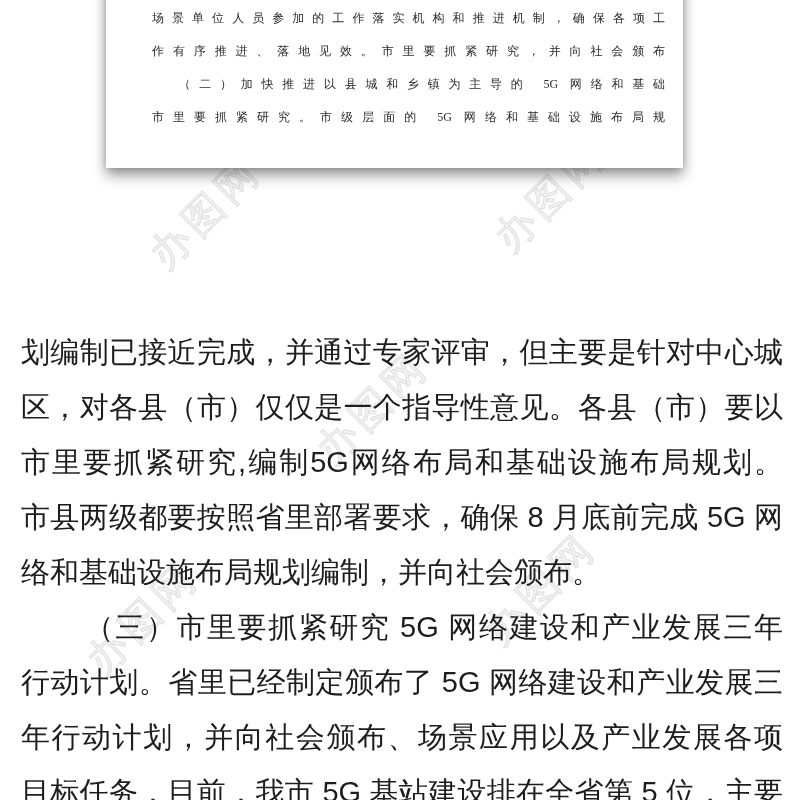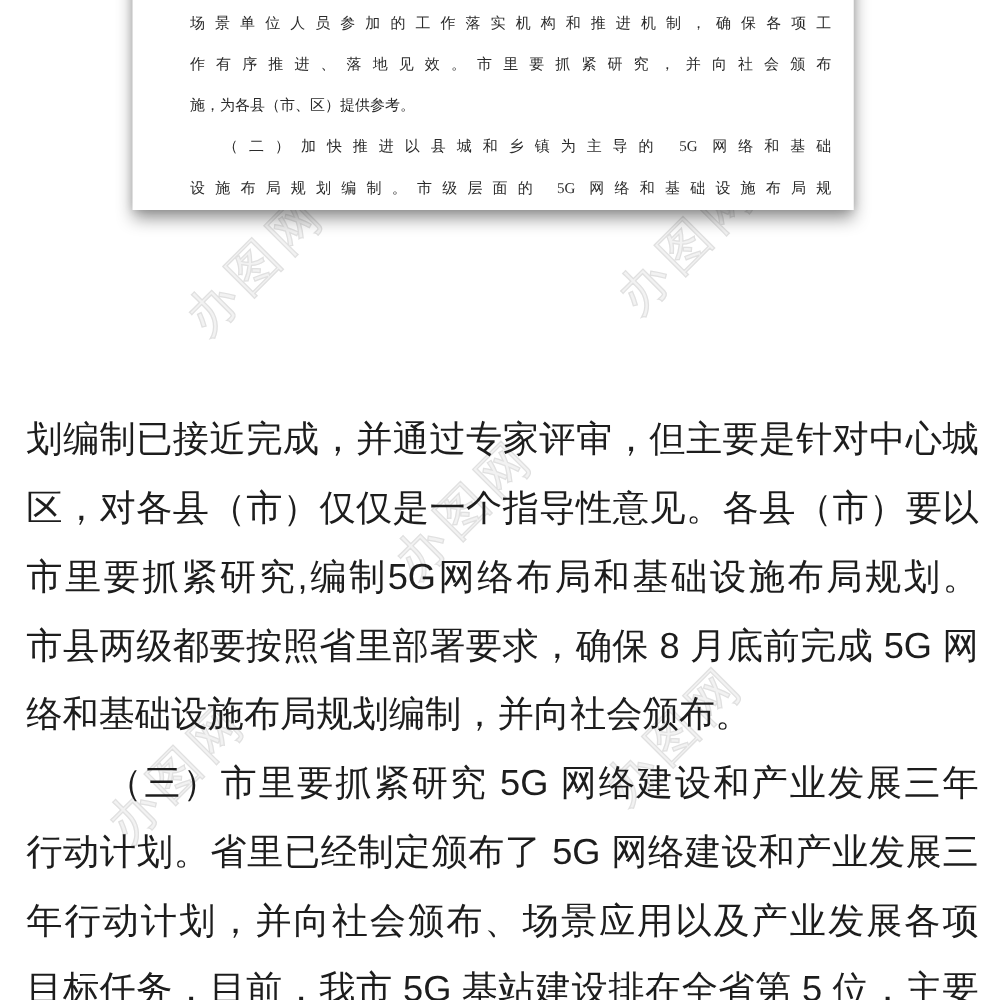--- a/index.html
+++ b/index.html
@@ -92,23 +92,22 @@
   <div class="wm w1">办图网</div>
   <div class="wm w2">办图网</div>
   <div class="wm w3">办图网</div>
   <div class="wm w4">办图网</div>
   <div class="wm w5">办图网</div>
 
   <div class="preview-card">
     <div class="card-text">
       <div class="ln j">场景单位人员参加的工作落实机构和推进机制，确保各项工</div>
       <div class="ln j">作有序推进、落地见效。市里要抓紧研究，并向社会颁布</div>
-      <div class="ln">施，为各县（市、区）提供参考。</div>
       <div class="ln j ind">（二）加快推进以县城和乡镇为主导的 5G 网络和基础</div>
-      <div class="ln j">设施布局规划编制。市级层面的 5G 网络和基础设施布局规</div>
+      <div class="ln j">市里要抓紧研究。市级层面的 5G 网络和基础设施布局规</div>
     </div>
   </div>
 
   <div class="doc-body">
     <div class="ln j">划编制已接近完成，并通过专家评审，但主要是针对中心城</div>
     <div class="ln j">区，对各县（市）仅仅是一个指导性意见。各县（市）要以</div>
     <div class="ln j">市里要抓紧研究,编制5G网络布局和基础设施布局规划。</div>
     <div class="ln j">市县两级都要按照省里部署要求，确保 8 月底前完成 5G 网</div>
     <div class="ln">络和基础设施布局规划编制，并向社会颁布。</div>
     <div class="ln j ind">（三）市里要抓紧研究 5G 网络建设和产业发展三年</div>

